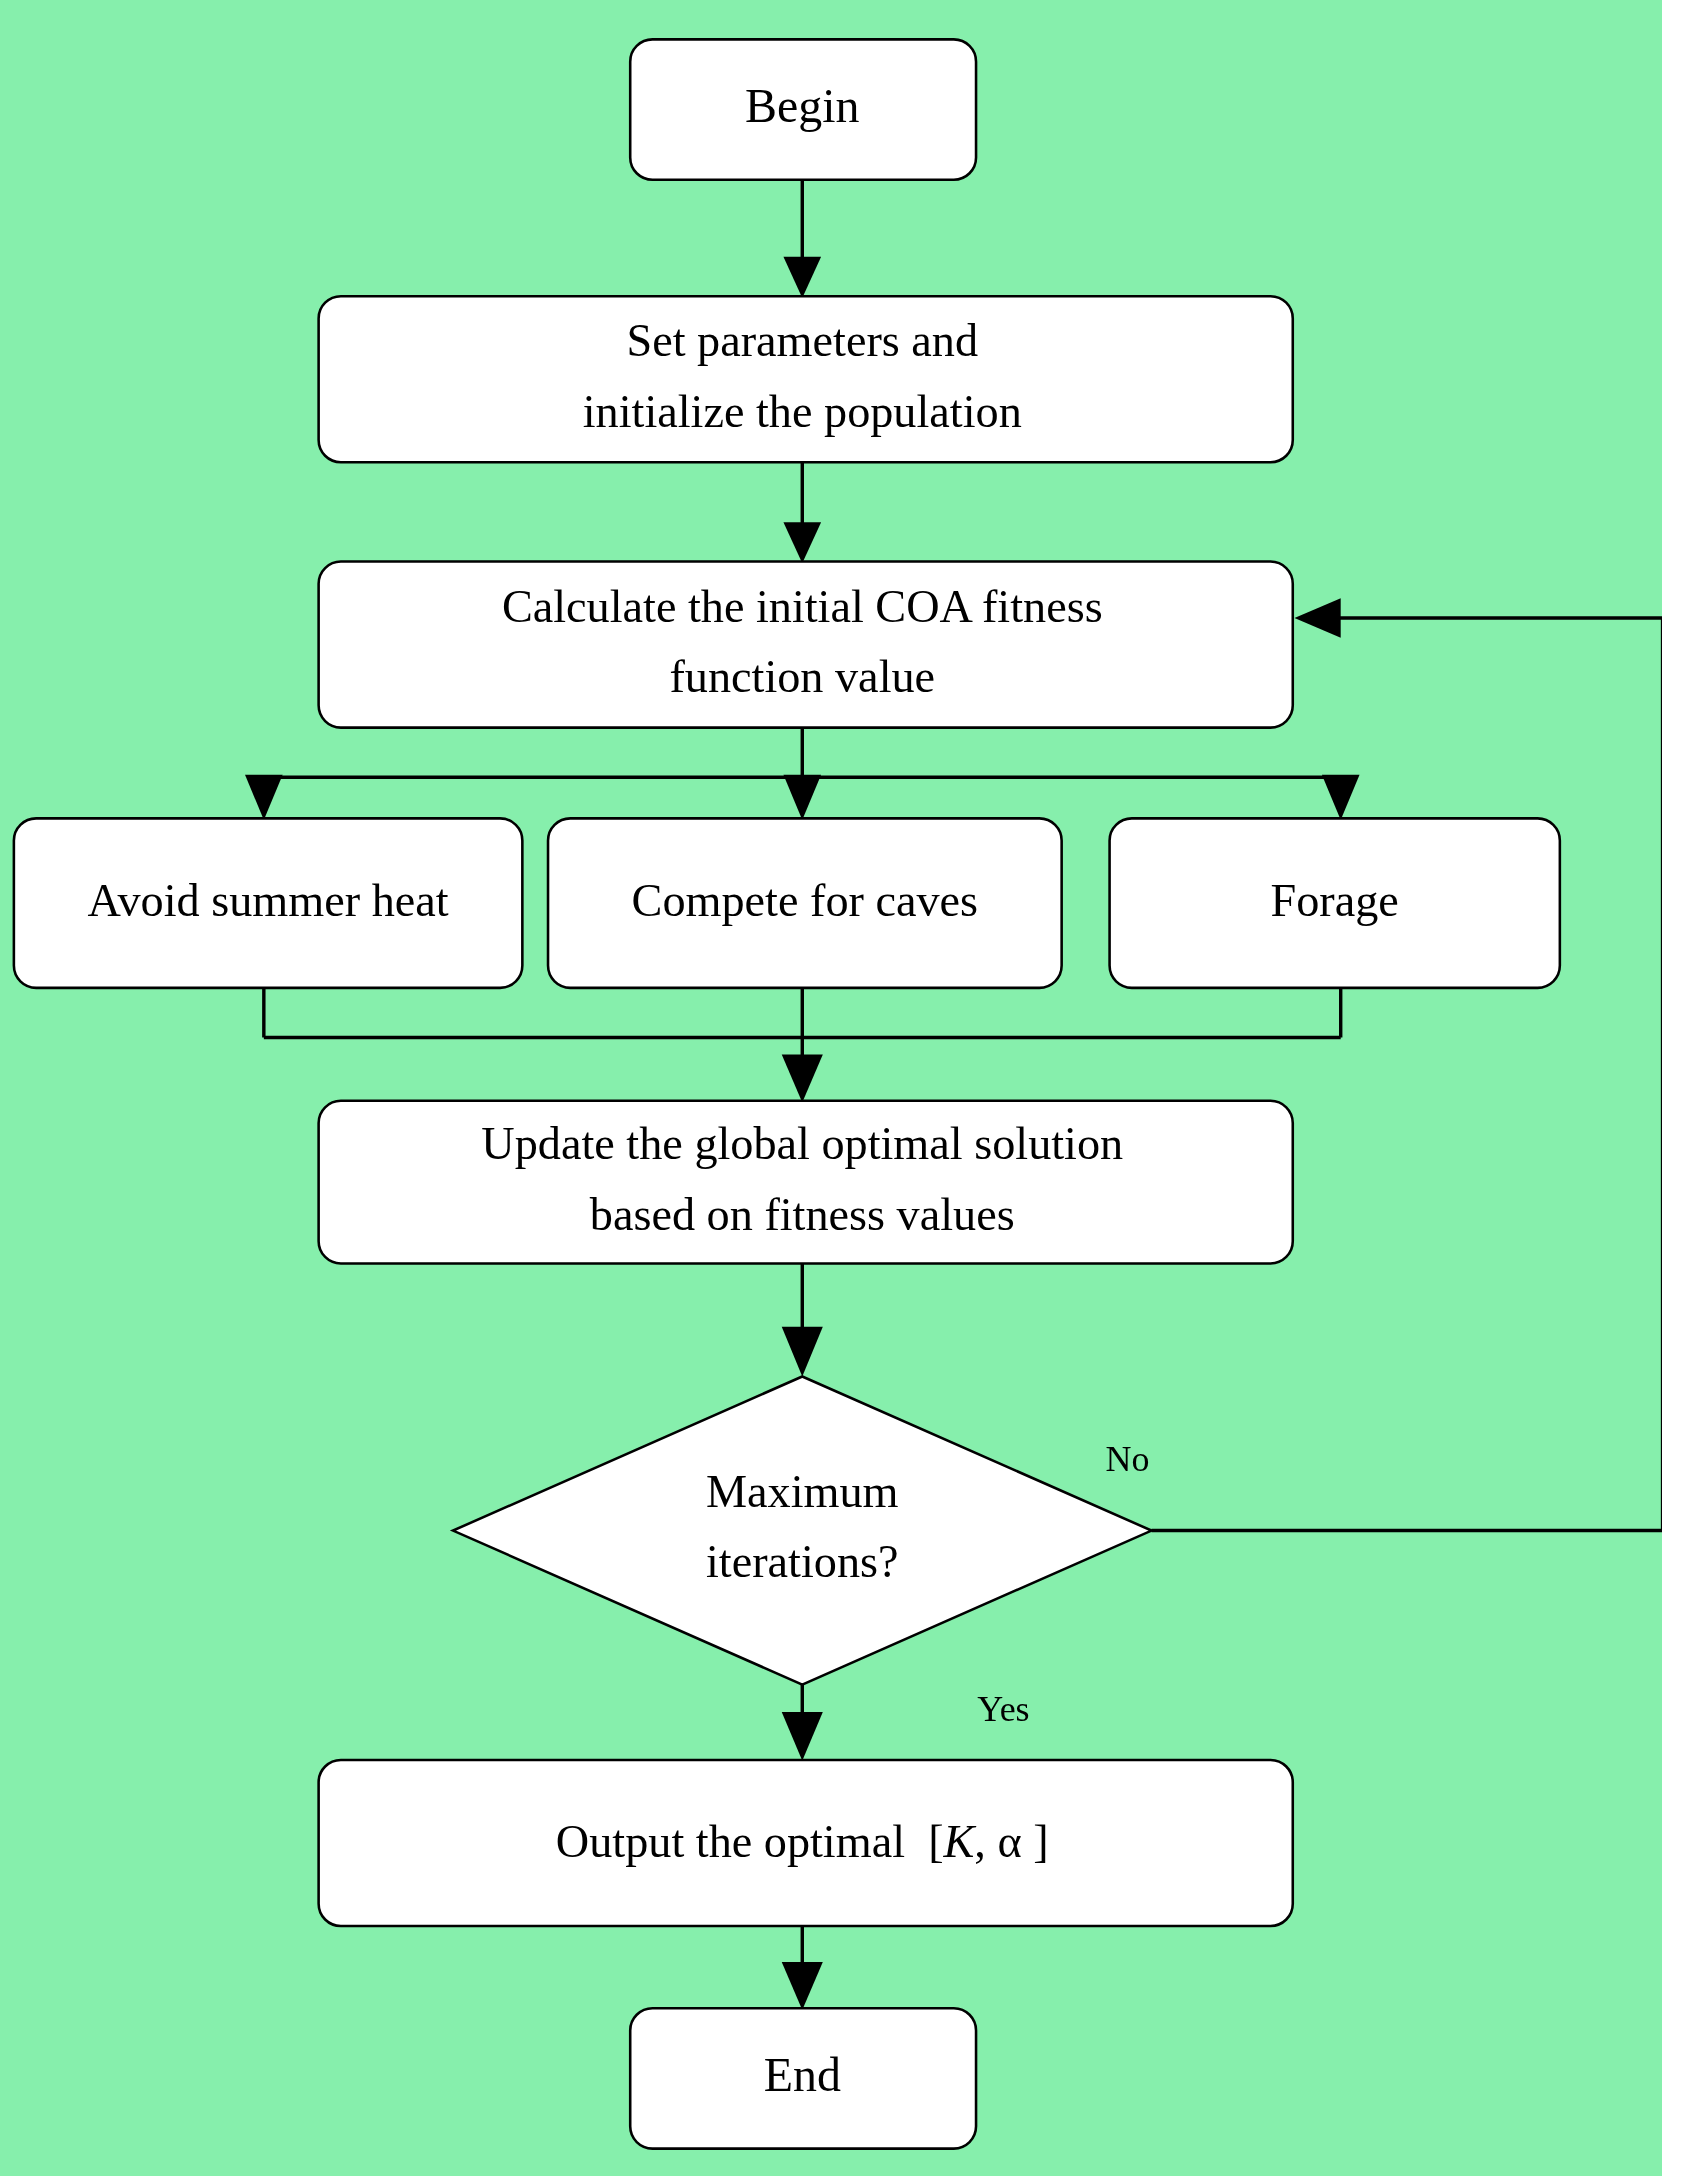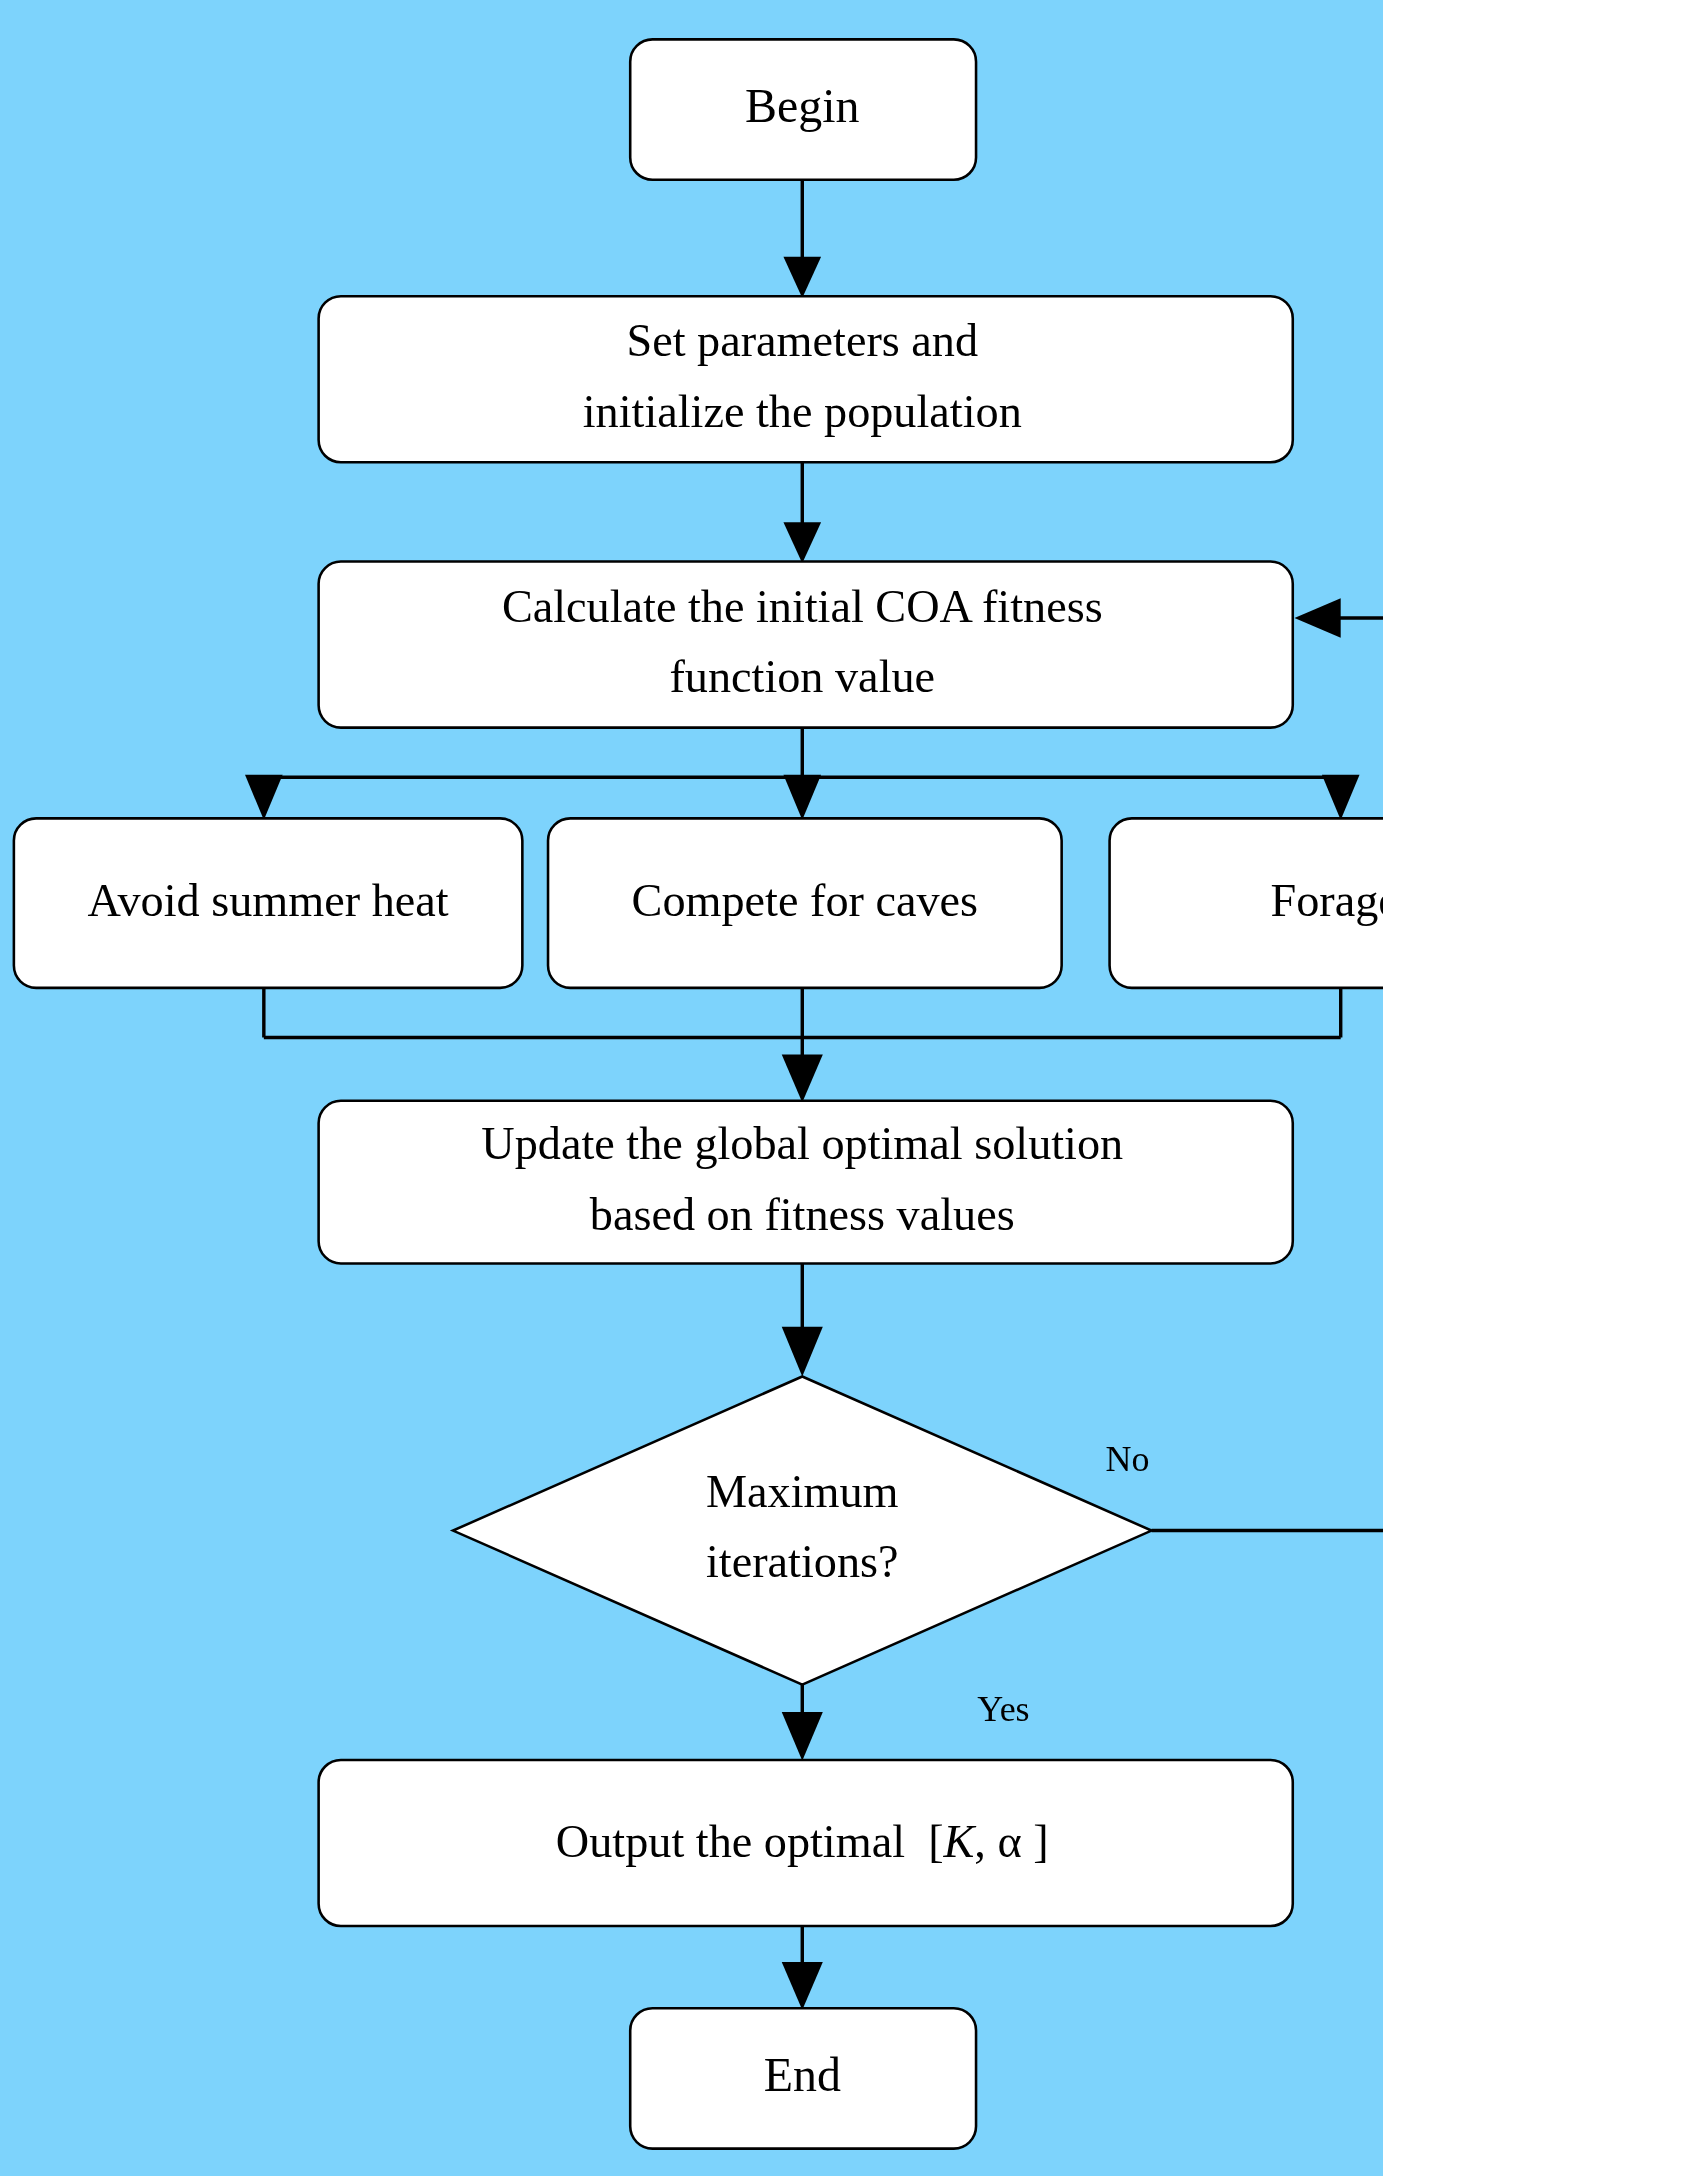--- a/index.html
+++ b/index.html
@@ -5,23 +5,23 @@
   html, body {
     margin: 0;
     padding: 0;
     background: #ffffff;
   }
   body {
     font-family: "Liberation Serif", "DejaVu Serif", serif;
   }
   #flowchart-root {
     position: relative;
-    width: 1383px;
+    width: 1662px;
     height: 2176px;
-    background: #7dd3fc;
+    background: #86efac;
     overflow: hidden;
   }
   #flow-svg {
     position: absolute;
     top: 0;
     left: 0;
     width: 1691px;
     height: 2176px;
   }
   .node-box {

